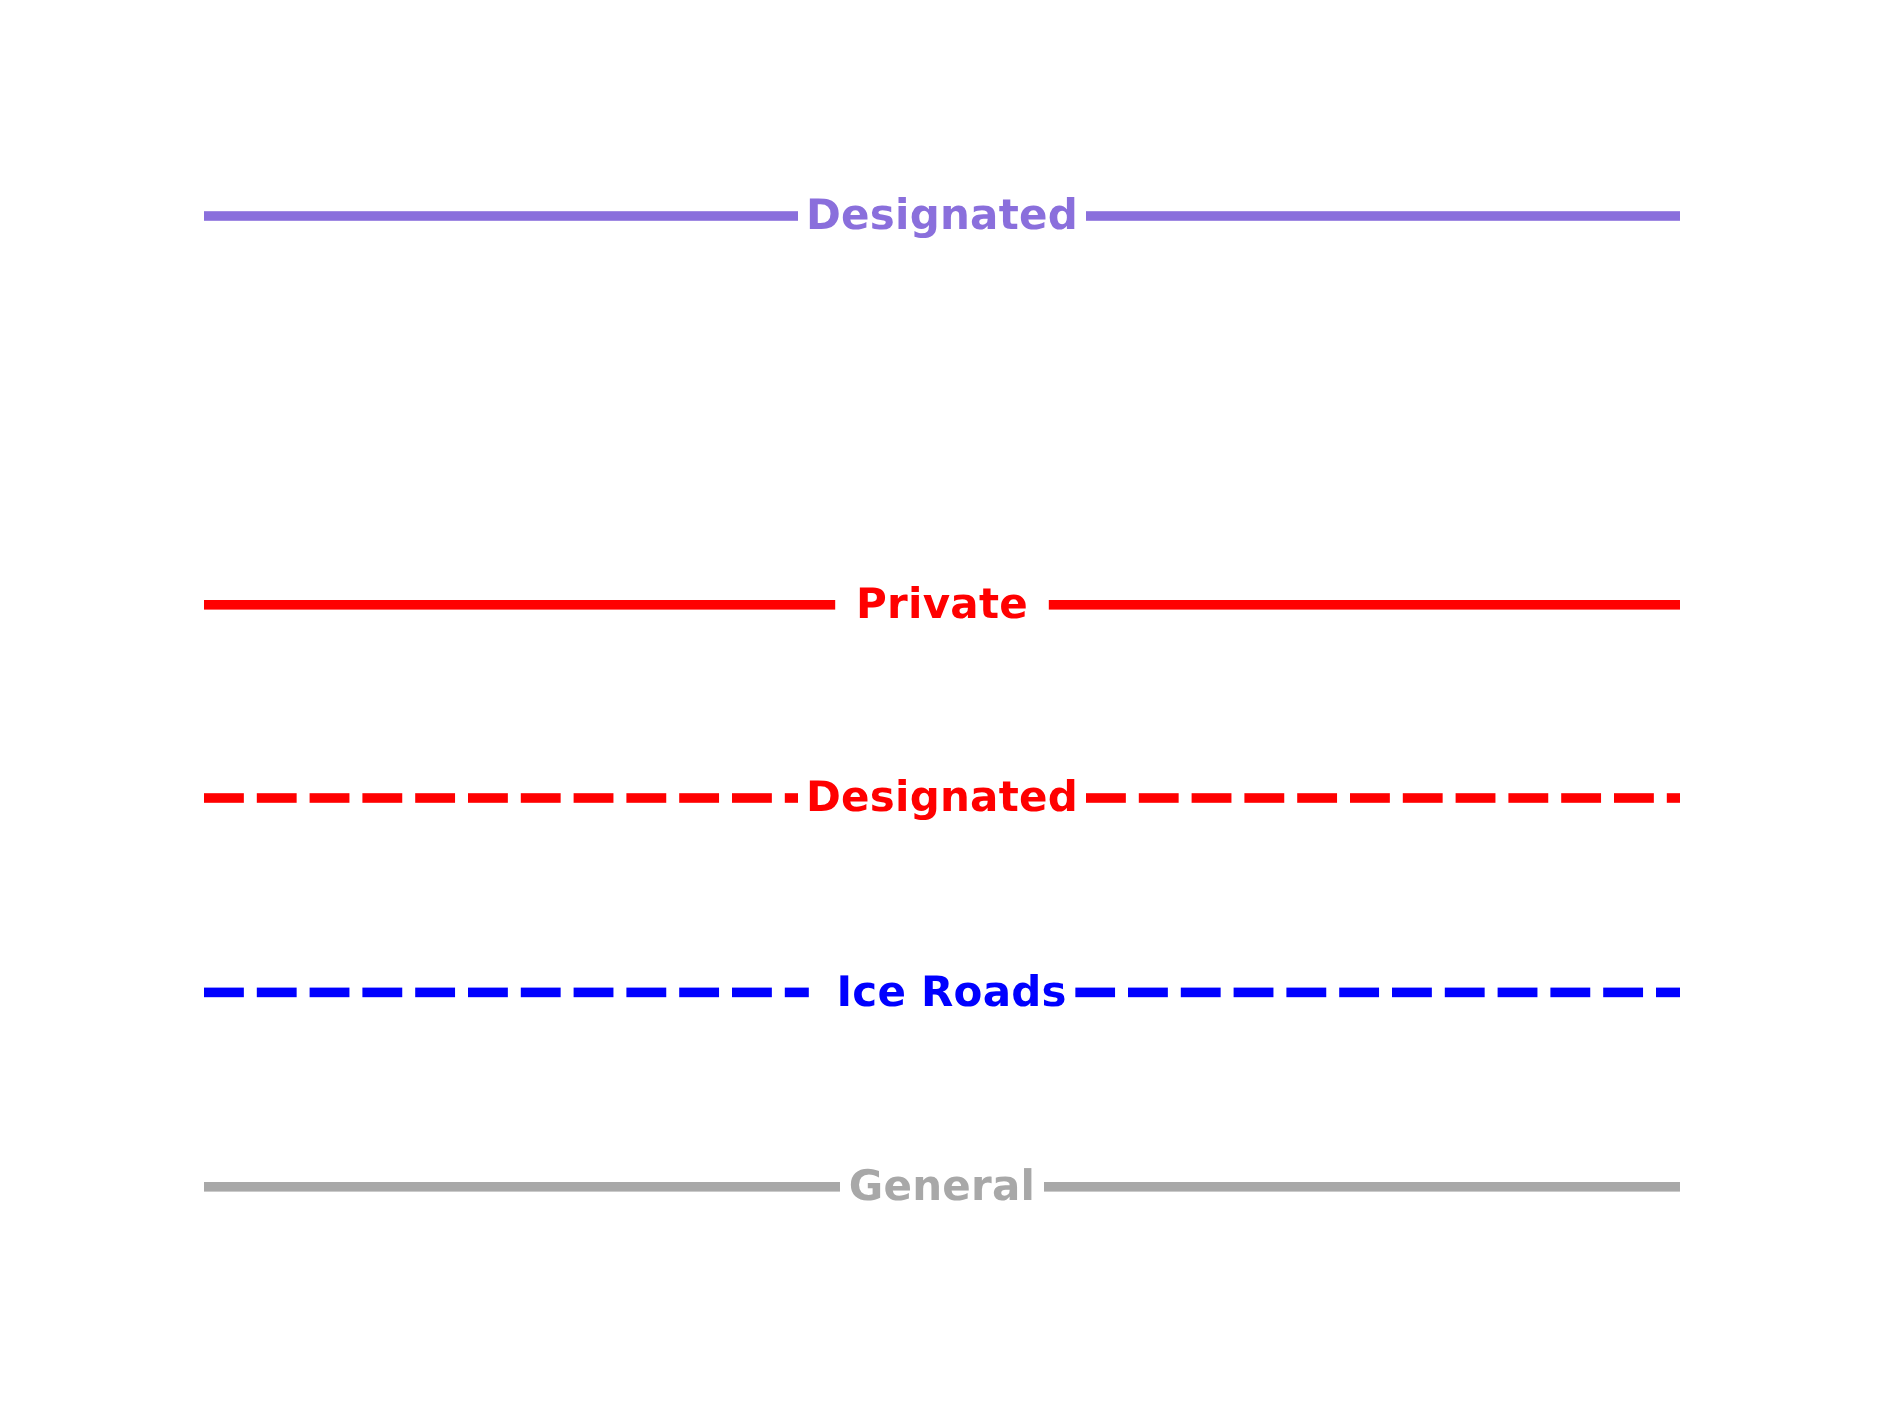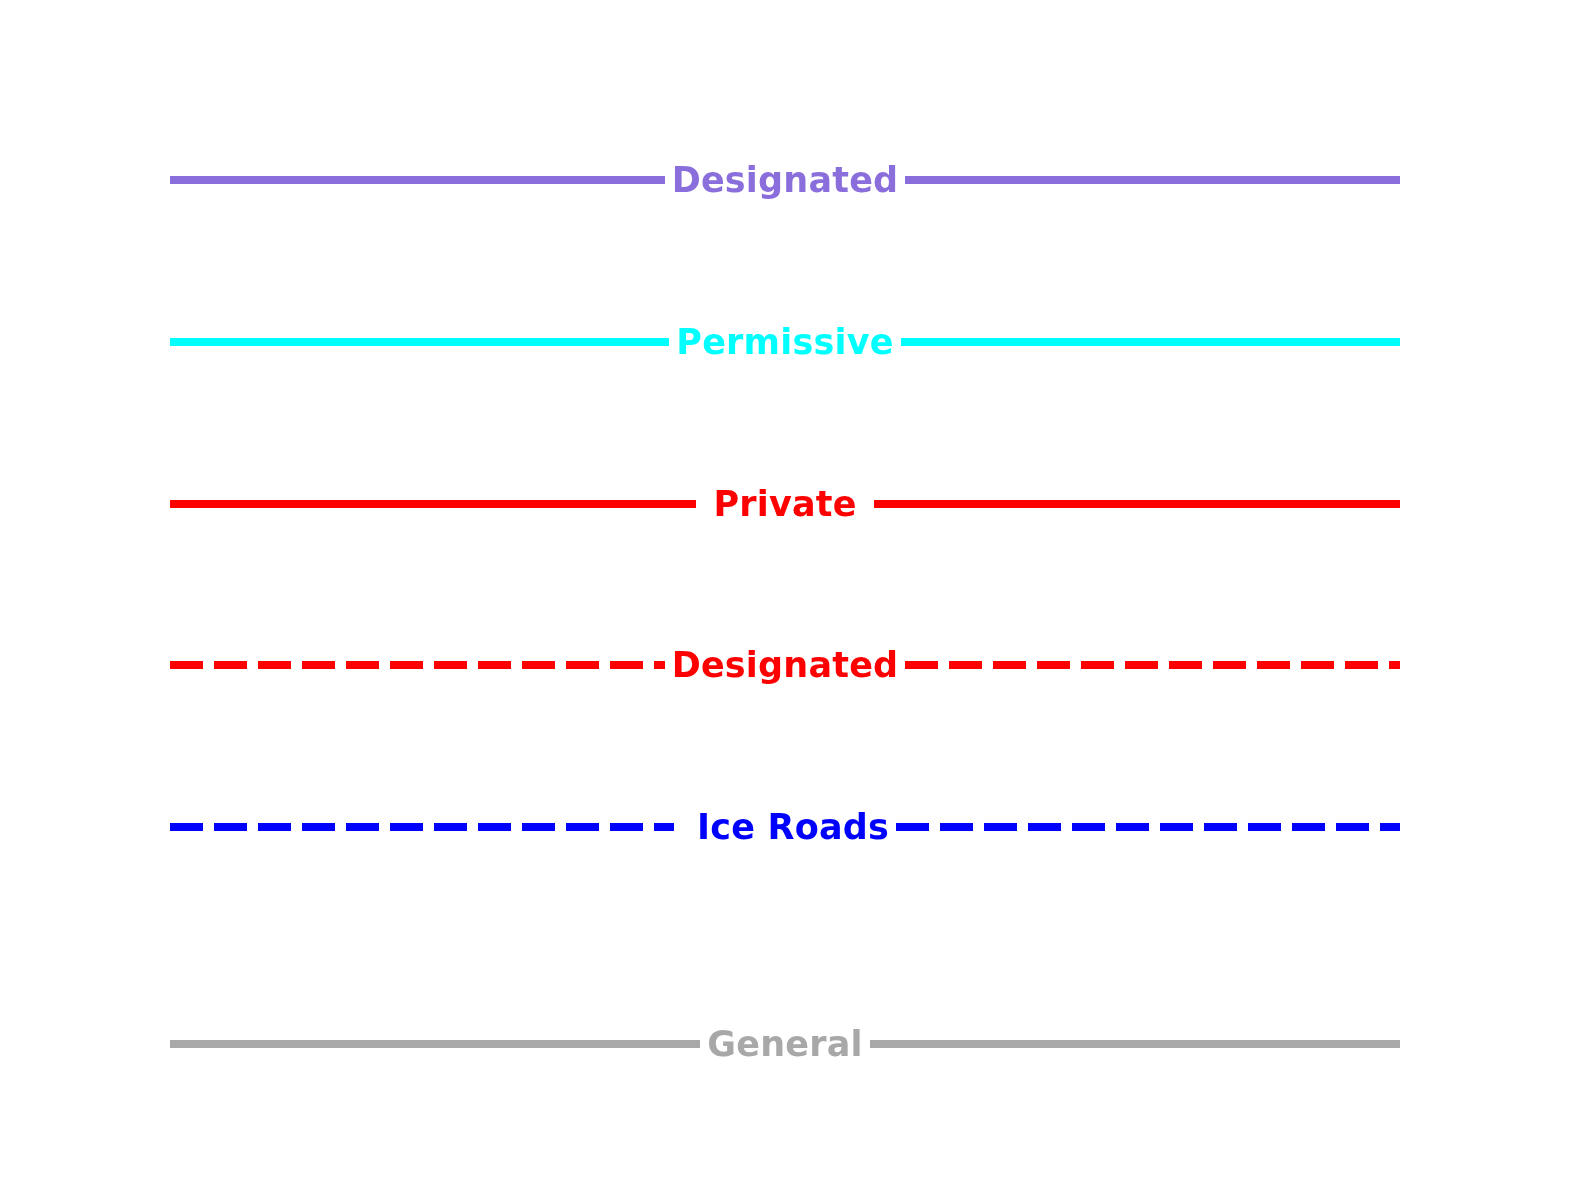--- a/index.html
+++ b/index.html
@@ -59,38 +59,33 @@
 </style>
 </head>
 <body>
 
 <div id="legend-root">
     <div class="legend-row" style="top: 150px;">
       <div class="line-seg style-solid" style="height: 8px; background-color: rgb(138, 111, 220);"></div>
       <span class="row-label" style="color: rgb(138, 111, 220);">Designated</span>
       <div class="line-seg style-solid" style="height: 8px; background-color: rgb(138, 111, 220);"></div>
     </div>
-    <div class="legend-row" style="top: 312px;">
-      <div class="line-seg style-solid" style="height: 8px; background-color: rgb(0, 255, 255);"></div>
-      <span class="row-label" style="color: rgb(0, 255, 255);">Permissive</span>
-      <div class="line-seg style-solid" style="height: 8px; background-color: rgb(0, 255, 255);"></div>
-    </div>
     <div class="legend-row" style="top: 474px; gap: 10px;">
       <div class="line-seg style-solid" style="height: 8px; background-color: rgb(255, 0, 0);"></div>
       <span class="row-label" style="color: rgb(255, 0, 0);">Private</span>
       <div class="line-seg style-solid" style="height: 8px; background-color: rgb(255, 0, 0);"></div>
     </div>
     <div class="legend-row" style="top: 635px;">
       <div class="line-seg style-dashed" style="height: 8px; background-image: linear-gradient(to right, rgb(255, 0, 0) 0px, rgb(255, 0, 0) 33px, rgba(0, 0, 0, 0) 33px, rgba(0, 0, 0, 0) 44px);"></div>
       <span class="row-label" style="color: rgb(255, 0, 0);">Designated</span>
       <div class="line-seg style-dashed" style="height: 8px; background-image: linear-gradient(to right, rgb(255, 0, 0) 0px, rgb(255, 0, 0) 33px, rgba(0, 0, 0, 0) 33px, rgba(0, 0, 0, 0) 44px);"></div>
     </div>
     <div class="legend-row" style="top: 797px;">
       <div class="line-seg style-dashed" style="height: 8px; background-image: linear-gradient(to right, rgb(0, 0, 255) 0px, rgb(0, 0, 255) 33px, rgba(0, 0, 0, 0) 33px, rgba(0, 0, 0, 0) 44px);"></div>
       <span class="row-label" style="color: rgb(0, 0, 255); margin-left: 16px;">Ice Roads</span>
       <div class="line-seg style-dashed" style="height: 8px; background-image: linear-gradient(to right, rgb(0, 0, 255) 0px, rgb(0, 0, 255) 33px, rgba(0, 0, 0, 0) 33px, rgba(0, 0, 0, 0) 44px);"></div>
     </div>
-    <div class="legend-row" style="top: 1014px;">
+    <div class="legend-row" style="top: 959px;">
       <div class="line-seg style-solid" style="height: 8px; background-color: rgb(168, 168, 168);"></div>
       <span class="row-label" style="color: rgb(168, 168, 168);">General</span>
       <div class="line-seg style-solid" style="height: 8px; background-color: rgb(168, 168, 168);"></div>
     </div>
   </div>
 
 </body></html>

